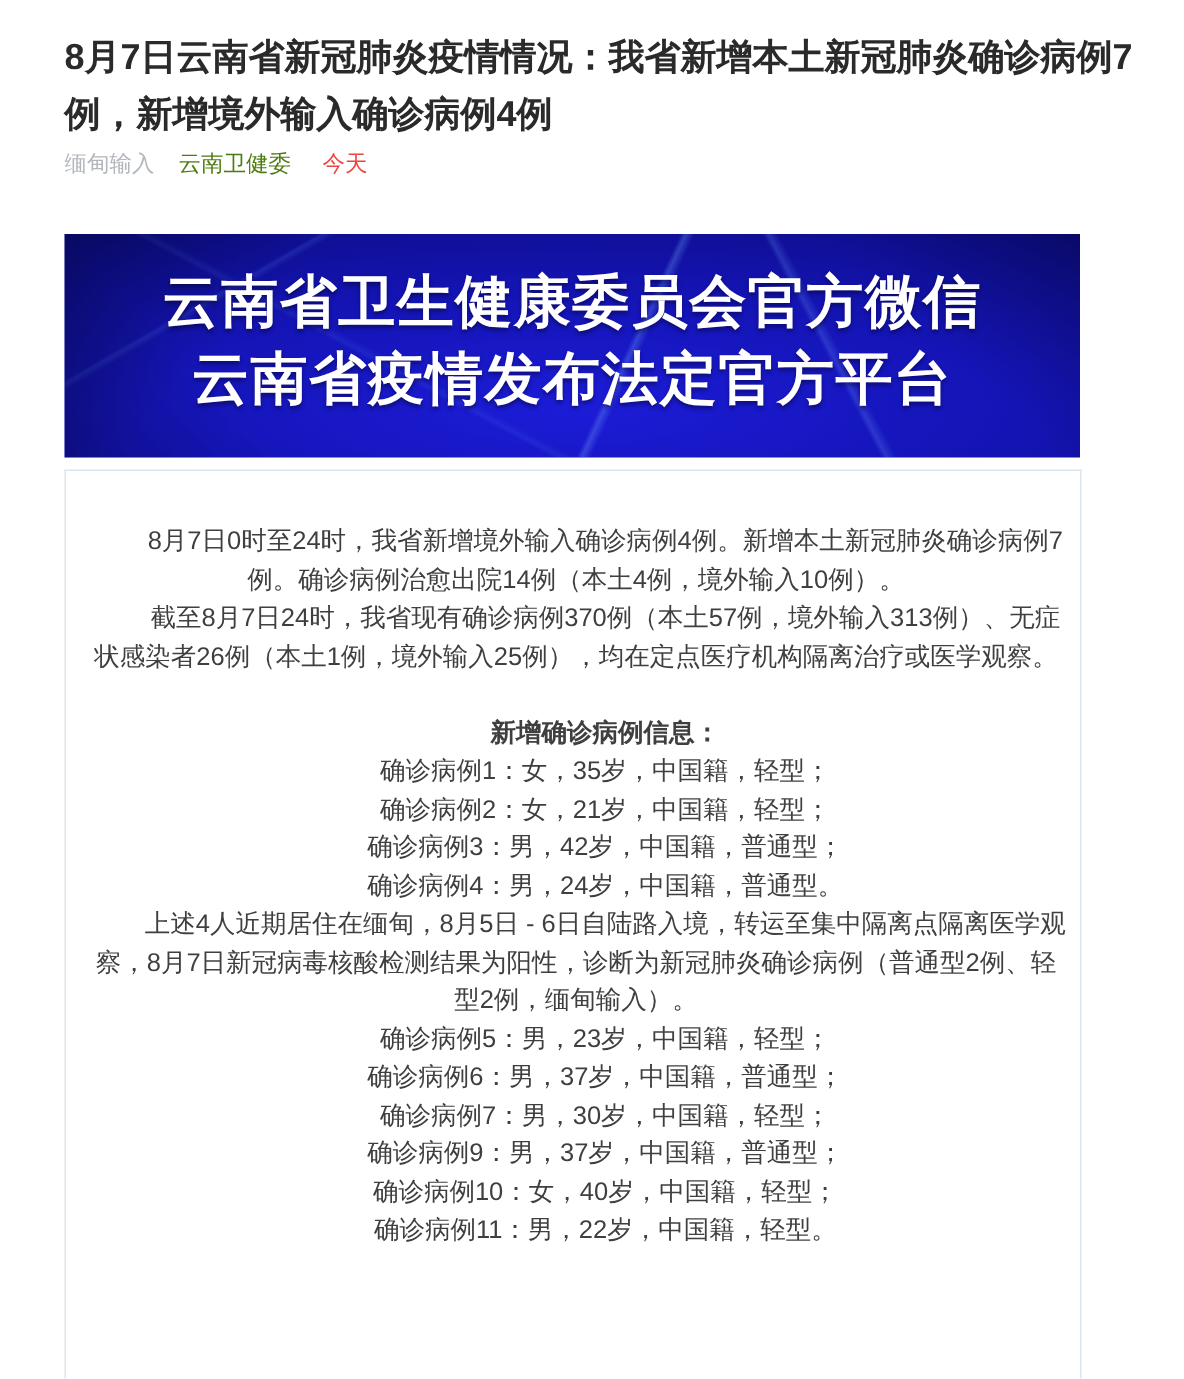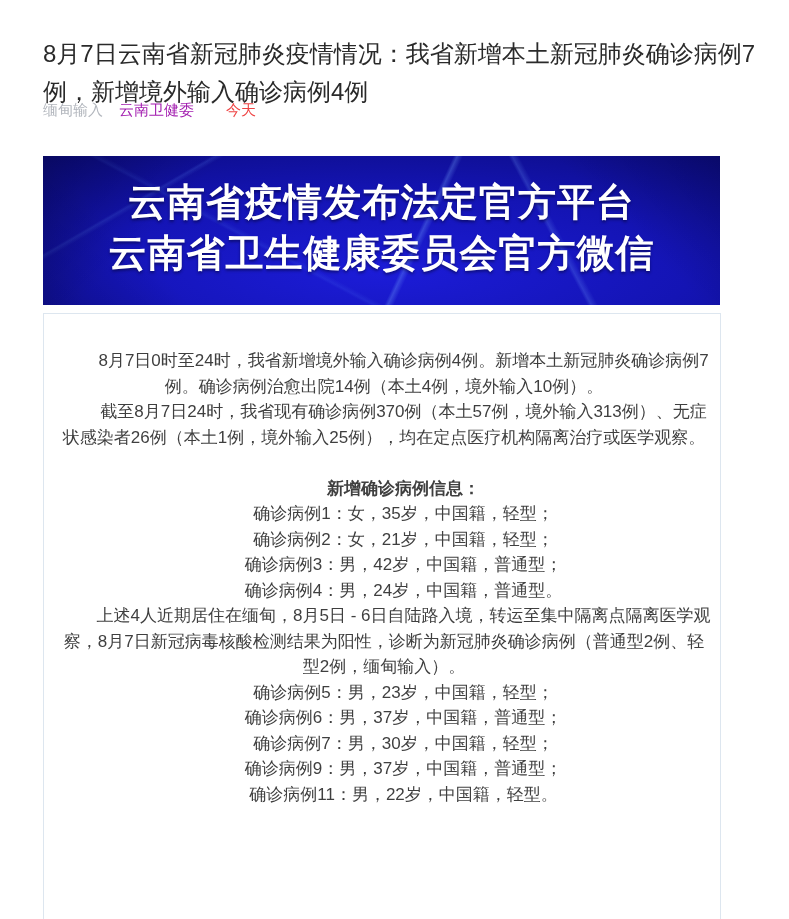--- a/index.html
+++ b/index.html
@@ -6,33 +6,33 @@
   body {
     width: 789px; height: 919px;
     background: #ffffff;
     font-family: "Liberation Sans", sans-serif;
     overflow: hidden;
   }
   .page { position: relative; width: 789px; height: 919px; background: #fff; }
 
   
   .title {
-    position: absolute; left: 43px; top: 19px; width: 722px;
-    font-size: 24px; line-height: 38px; font-weight: normal;
+    position: absolute; left: 43px; top: 4px; width: 722px;
+    font-size: 24px; line-height: 38px; font-weight: bold;
     color: #2a2a2a; letter-spacing: 0px;
     word-break: break-all;
   }
 
   
   .meta {
     position: absolute; left: 43px; top: 99px;
     font-size: 15px; line-height: 21px; white-space: nowrap;
   }
   .meta .author { color: #b2b6bd; margin-right: 16px; }
-  .meta .account { color: #a21caf; margin-right: 32px; cursor: pointer; }
+  .meta .account { color: #4d7c0f; margin-right: 21px; cursor: pointer; }
   .meta .date { color: #ef4444; }
 
   
   .banner {
     position: absolute; left: 43px; top: 156px;
     width: 677px; height: 149px;
     background:
       radial-gradient(ellipse 120% 140% at 50% 78%,
         #1c1cd8 0%, #1414b4 38%, #0d0d88 68%, #08085a 92%, #06064a 100%);
     overflow: hidden;
@@ -82,37 +82,38 @@
 <div class="page">
 
   <h1 class="title">8月7日云南省新冠肺炎疫情情况：我省新增本土新冠肺炎确诊病例7例，新增境外输入确诊病例4例</h1>
 
   <div class="meta">
     <span class="author">缅甸输入</span><span class="account">云南卫健委</span><span class="date">今天</span>
   </div>
 
   <div class="banner">
     <div class="banner-text">
+      <div>云南省卫生健康委员会官方微信</div>
       <div>云南省疫情发布法定官方平台</div>
-      <div>云南省卫生健康委员会官方微信</div>
     </div>
   </div>
 
   <div class="card">
     <div>
         <p class="p">8月7日0时至24时，我省新增境外输入确诊病例4例。新增本土新冠肺炎确诊病例7例。确诊病例治愈出院14例（本土4例，境外输入10例）。</p>
         <p class="p">截至8月7日24时，我省现有确诊病例370例（本土57例，境外输入313例）、无症状感染者26例（本土1例，境外输入25例），均在定点医疗机构隔离治疗或医学观察。</p>
         <div class="spacer"></div>
         <p class="h">新增确诊病例信息：</p>
         <p class="p">确诊病例1：女，35岁，中国籍，轻型；</p>
         <p class="p">确诊病例2：女，21岁，中国籍，轻型；</p>
         <p class="p">确诊病例3：男，42岁，中国籍，普通型；</p>
         <p class="p">确诊病例4：男，24岁，中国籍，普通型。</p>
         <p class="p">上述4人近期居住在缅甸，8月5日 - 6日自陆路入境，转运至集中隔离点隔离医学观察，8月7日新冠病毒核酸检测结果为阳性，诊断为新冠肺炎确诊病例（普通型2例、轻型2例，缅甸输入）。</p>
         <p class="p">确诊病例5：男，23岁，中国籍，轻型；</p>
         <p class="p">确诊病例6：男，37岁，中国籍，普通型；</p>
         <p class="p">确诊病例7：男，30岁，中国籍，轻型；</p>
         <p class="p">确诊病例9：男，37岁，中国籍，普通型；</p>
+        <p class="p">确诊病例10：女，40岁，中国籍，轻型；</p>
         <p class="p">确诊病例11：男，22岁，中国籍，轻型。</p>
       </div>
   </div>
 
 </div>
 
 </body></html>

